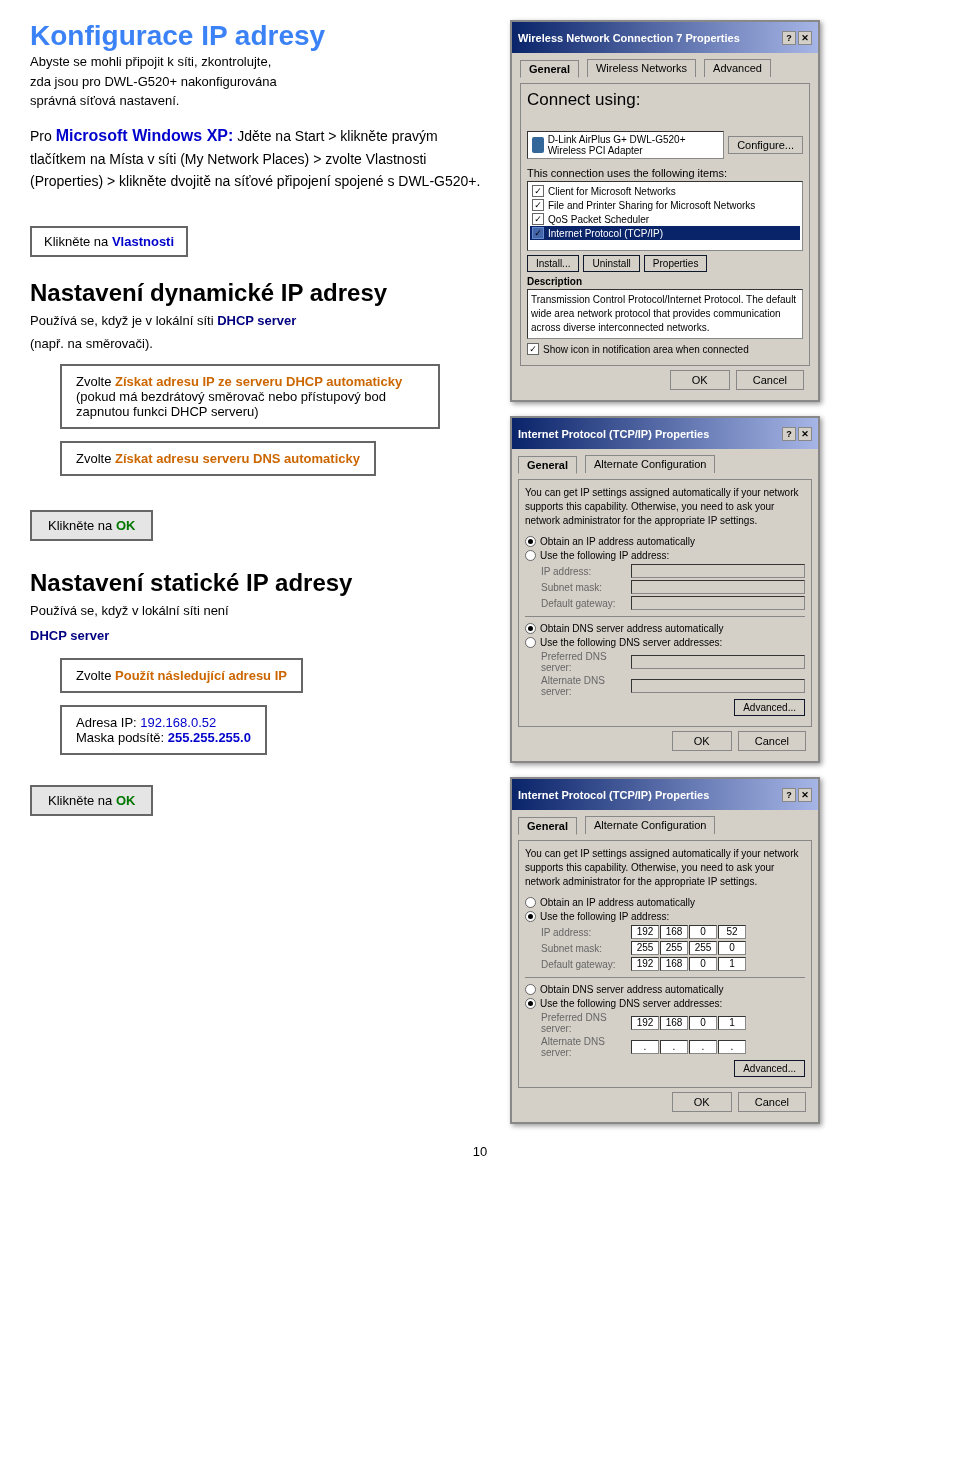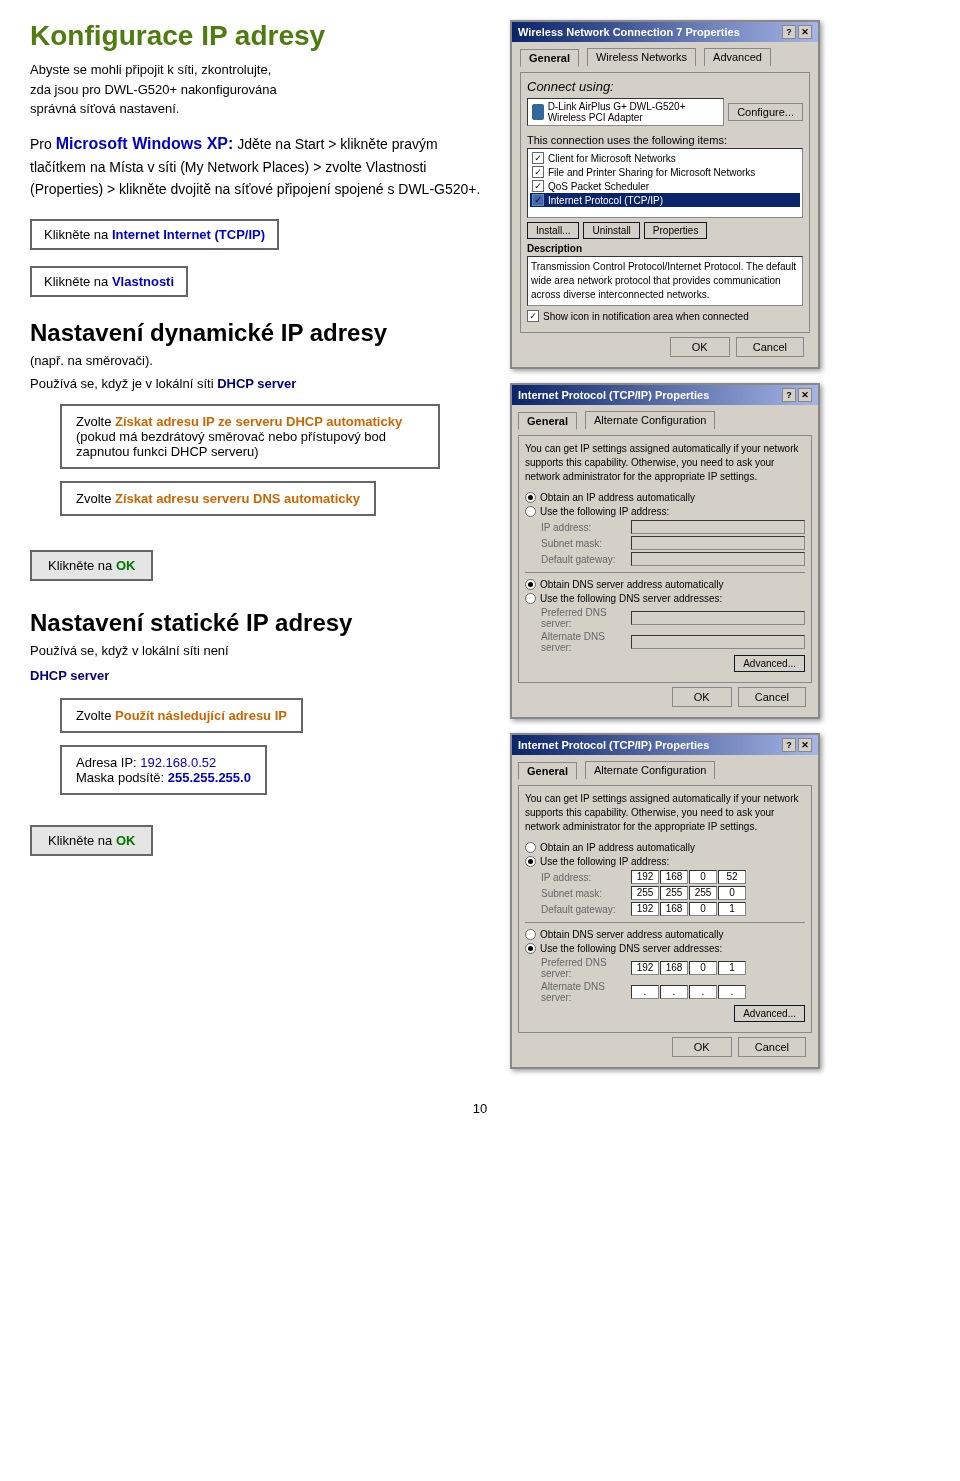--- a/index.html
+++ b/index.html
@@ -10,22 +10,21 @@
       width: 960px;
       min-height: 1481px;
       position: relative;
       padding: 20px 30px 30px 30px;
     }
 
     
     .main-title {
       font-size: 28px;
       font-weight: bold;
-      color: #4d7c0f;
-      margin-bottom: 8px;
+      color: #3b82f6;
     }
 
     .intro-text {
       font-size: 13px;
       color: #000;
       margin-bottom: 12px;
       line-height: 1.5;
     }
 
     .section-pro {
@@ -126,21 +125,21 @@
     }
     .dialog-title-bar {
       background: linear-gradient(to right, #0a246a, #a6b5e6);
       color: #fff;
       font-size: 11px;
       font-weight: bold;
       padding: 3px 6px;
       display: flex;
       align-items: center;
       justify-content: space-between;
-      height: 20px;
+      height: 31px;
     }
     .title-icons {
       display: flex;
       gap: 2px;
     }
     .title-icon {
       background: #d4d0c8;
       border: 1px solid #888;
       width: 14px;
       height: 14px;
@@ -177,23 +176,22 @@
       position: relative;
       top: 1px;
       z-index: 1;
     }
     .dialog-content {
       border: 1px solid #888;
       background: #d4d0c8;
       padding: 6px;
     }
     .connect-using {
-      font-size: 13px;
-      margin-bottom: 4px;
-      font-style: italic;
+      font-size: 17px;
+      margin-bottom: 21px;
     }
     .adapter-row {
       display: flex;
       align-items: center;
       gap: 4px;
       border: 1px inset #888;
       background: #fff;
       padding: 2px 4px;
       margin-bottom: 4px;
     }
@@ -393,36 +391,33 @@
       <span>zda jsou pro DWL-G520+ nakonfigurována</span><br>
       <span>správná síťová nastavení.</span>
     </p>
 
     
     <p class="section-pro">
       <span>Pro </span><span class="highlight-blue">Microsoft Windows XP:</span><span> Jděte na Start &gt; klikněte pravým tlačítkem na Místa v síti (My Network Places) &gt; zvolte Vlastnosti (Properties) &gt; klikněte dvojitě na síťové připojení spojené s DWL-G520+.</span>
     </p>
 
     
-    <div class="callout-box">
-      <span>Klikněte na </span><span class="blue-text">Internet Internet (TCP/IP)</span>
-    </div>
     <br>
     
     <div class="callout-box">
       <span>Klikněte na </span><span class="blue-text">Vlastnosti</span>
     </div>
 
     
     <div class="section-sep"></div>
     <h2 class="section-heading">Nastavení dynamické IP adresy</h2>
-    <p class="sub-text">(např. na směrovači).</p>
     <p class="sub-text">
       <span>Používá se, když je v lokální síti </span><span class="bold-blue">DHCP server</span>
     </p>
+    <p class="sub-text">(např. na směrovači).</p>
 
     
     <div class="callout-inner">
       <span>Zvolte </span><span class="orange">Získat adresu IP ze serveru DHCP automaticky</span><span> (pokud má bezdrátový směrovač nebo přístupový bod zapnutou funkci DHCP serveru)</span>
     </div>
 
     
     <div class="callout-dns">
       <span>Zvolte </span><span class="orange">Získat adresu serveru DNS automaticky</span>
     </div>
@@ -683,13 +678,13 @@
         <div class="dialog-buttons-row">
           <button class="dialog-btn">OK</button>
           <button class="dialog-btn">Cancel</button>
         </div>
       </div>
     </div>
 
   </div>
 </div>
 
-<div class="page-number" style="margin-top:32px;">10</div>
+<div class="page-number" style="margin-top:20px;">10</div>
 
 </body></html>

